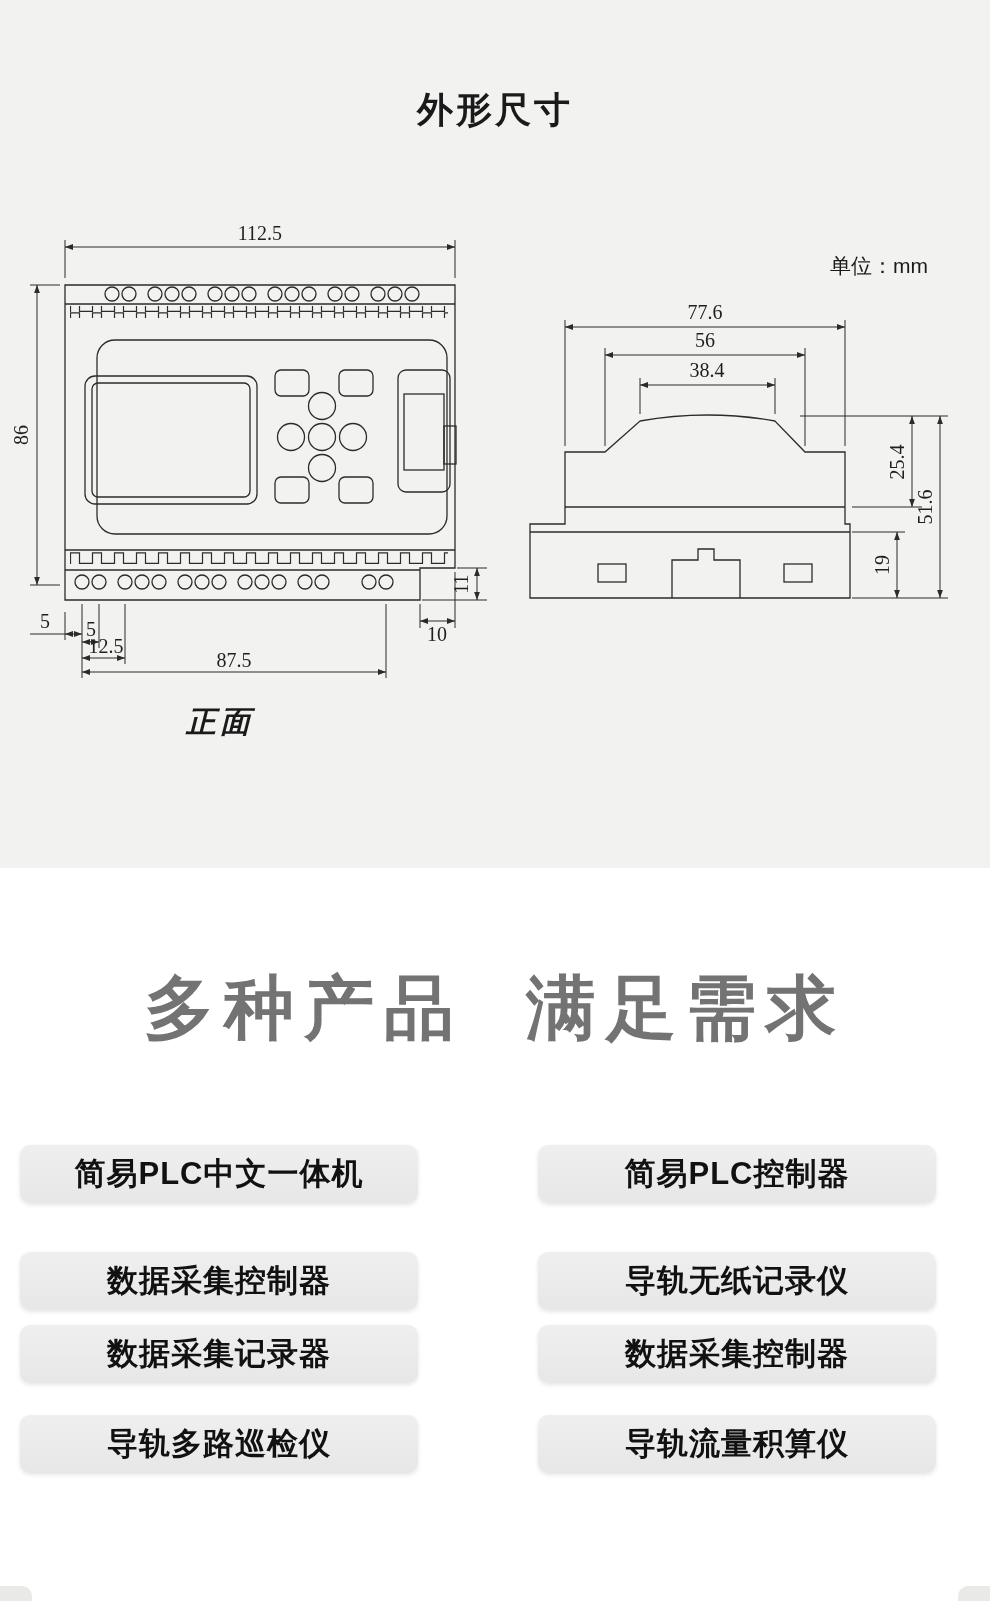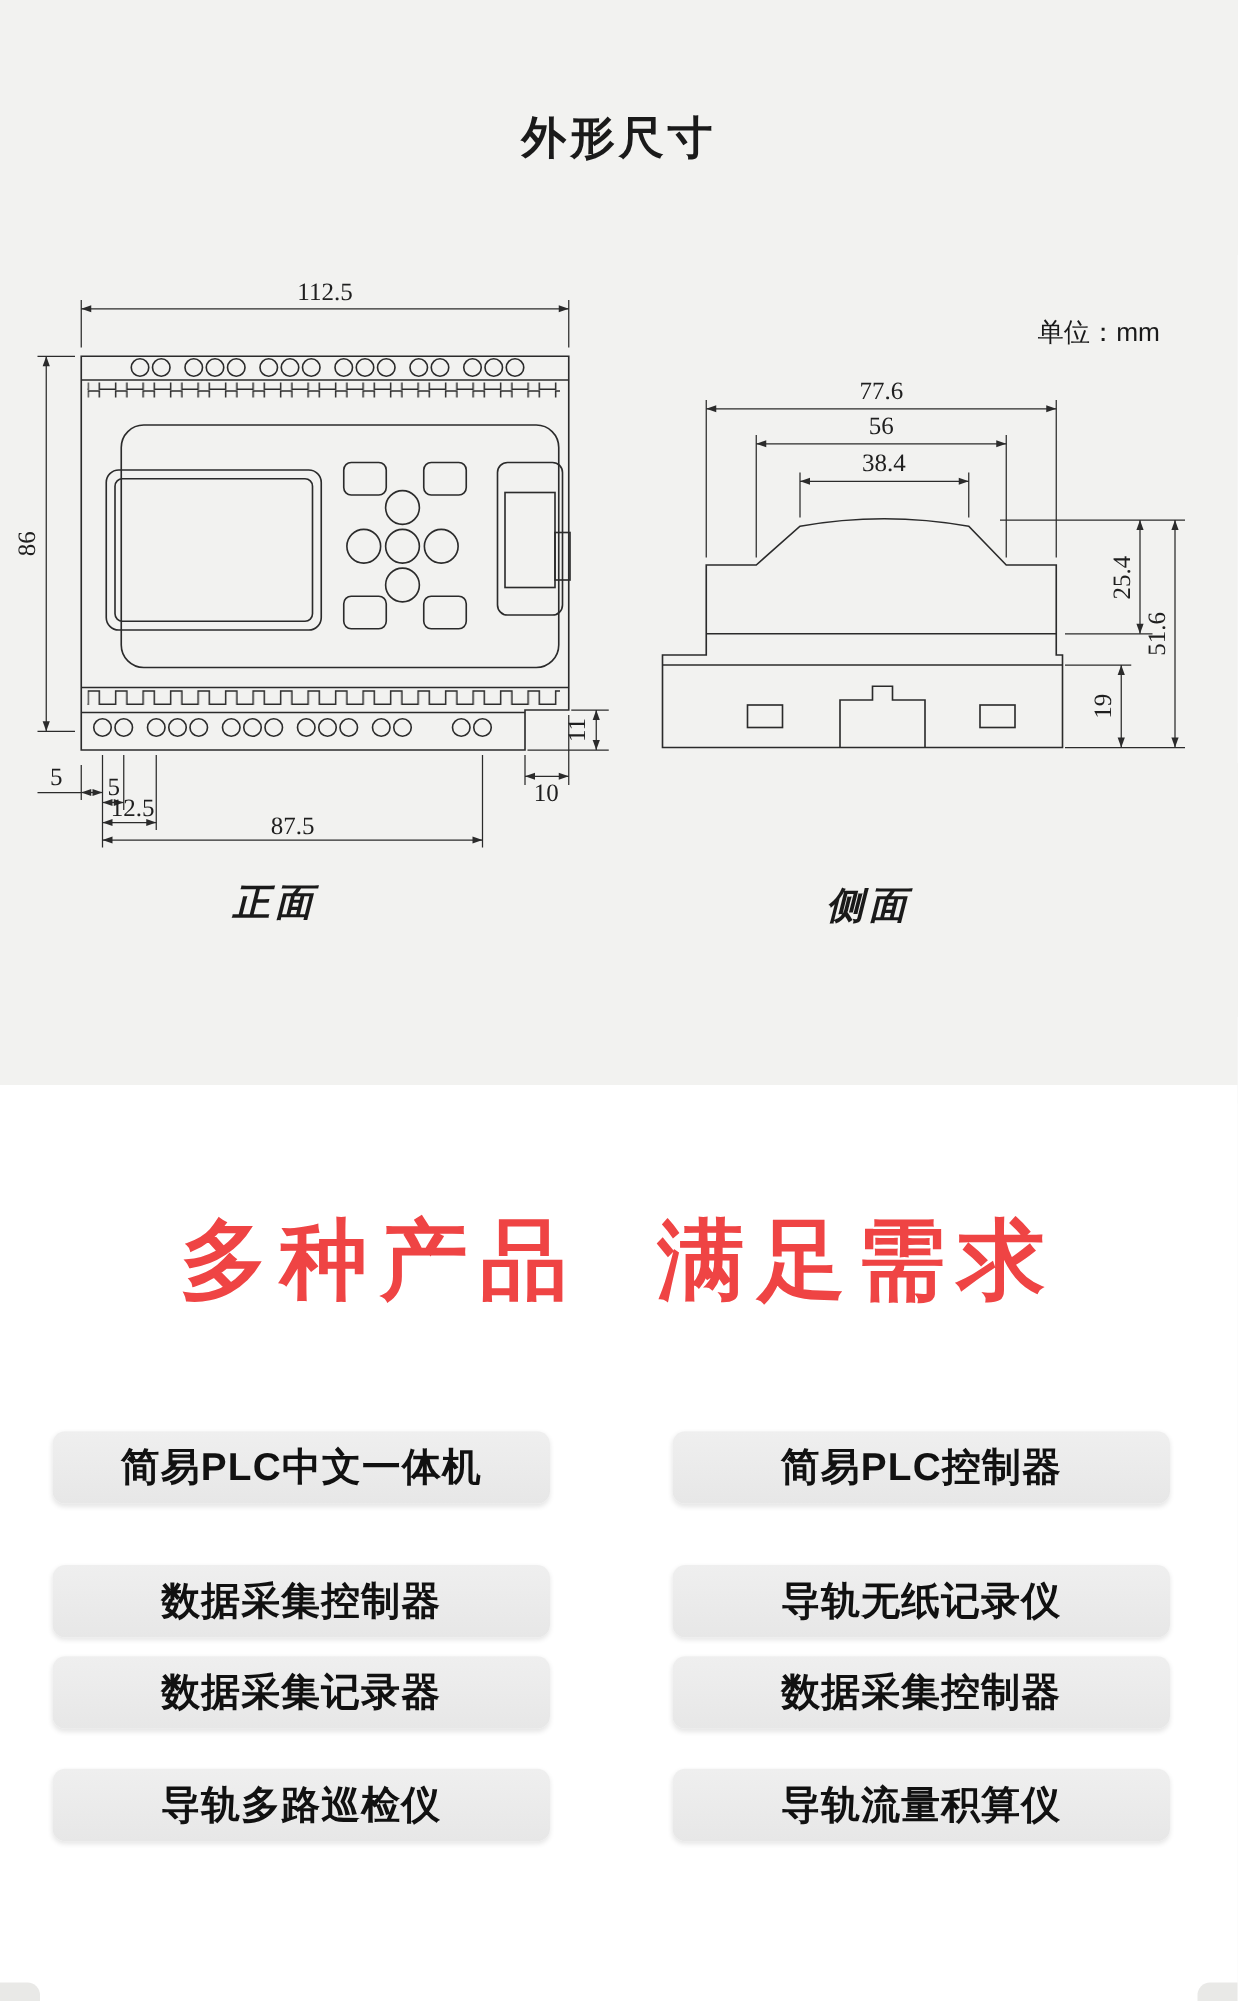--- a/index.html
+++ b/index.html
@@ -28,30 +28,30 @@
   .side-label  { top:704px; left:585px; width:220px; }
   svg.drawing { position:absolute; top:0; left:0; }
   .dimtext {
     font-family:"Liberation Serif", serif; font-size:20px; fill:#1f1f1f;
     text-anchor:middle;
   }
   .products-section { position:absolute; top:868px; left:0; width:990px; height:733px; background:#ffffff; }
   .products-heading {
     position:absolute; top:962px; left:0; width:990px;
     display:flex; justify-content:center; gap:62px;
-    font-size:70px; font-weight:900; letter-spacing:10px; color:#ef4444;
+    font-size:70px; font-weight:900; letter-spacing:10px; color:#737373;
   }
   .product-pill {
     position:absolute; width:398px; height:58px; border-radius:10px;
     background:linear-gradient(180deg,#efefef,#e7e7e7);
     box-shadow:0 2px 4px rgba(0,0,0,0.10);
     display:flex; align-items:center; justify-content:center;
     font-size:31px; font-weight:700; color:#111; letter-spacing:1px;
   }
-  .col-left  { left:42px; }
+  .col-left  { left:20px; }
   .col-right { left:538px; }
   .row-0 { top:1145px; } .row-1 { top:1235px;margin-top:17px; } .row-2 { top:1325px; } .row-3 { top:1415px; }
   .peek {
     position:absolute; bottom:0; height:15px; background:#e9e9e7;
   }
   .peek-left  { left:0; width:32px; border-radius:0 10px 0 0; }
   .peek-right { right:0; width:32px; border-radius:10px 0 0 0; }
 </style>
 </head>
 <body>
@@ -218,21 +218,20 @@
       <text class="dimtext" x="705" y="319">77.6</text>
       <text class="dimtext" x="705" y="347">56</text>
       <text class="dimtext" x="707" y="377">38.4</text>
       <text class="dimtext" x="904" y="462" transform="rotate(-90 904 462)">25.4</text>
       <text class="dimtext" x="932" y="507" transform="rotate(-90 932 507)">51.6</text>
       <text class="dimtext" x="889" y="565" transform="rotate(-90 889 565)">19</text>
     </g>
   </svg>
 
   <div class="view-label front-label">正面</div>
-  <div class="view-label side-label">侧面</div>
 </div>
 
 <div class="products-section"></div>
 
 <div class="products-heading">
   <span>多种产品</span>
   <span>满足需求</span>
 </div>
 
 <div class="product-pill col-left row-0">简易PLC中文一体机</div>

